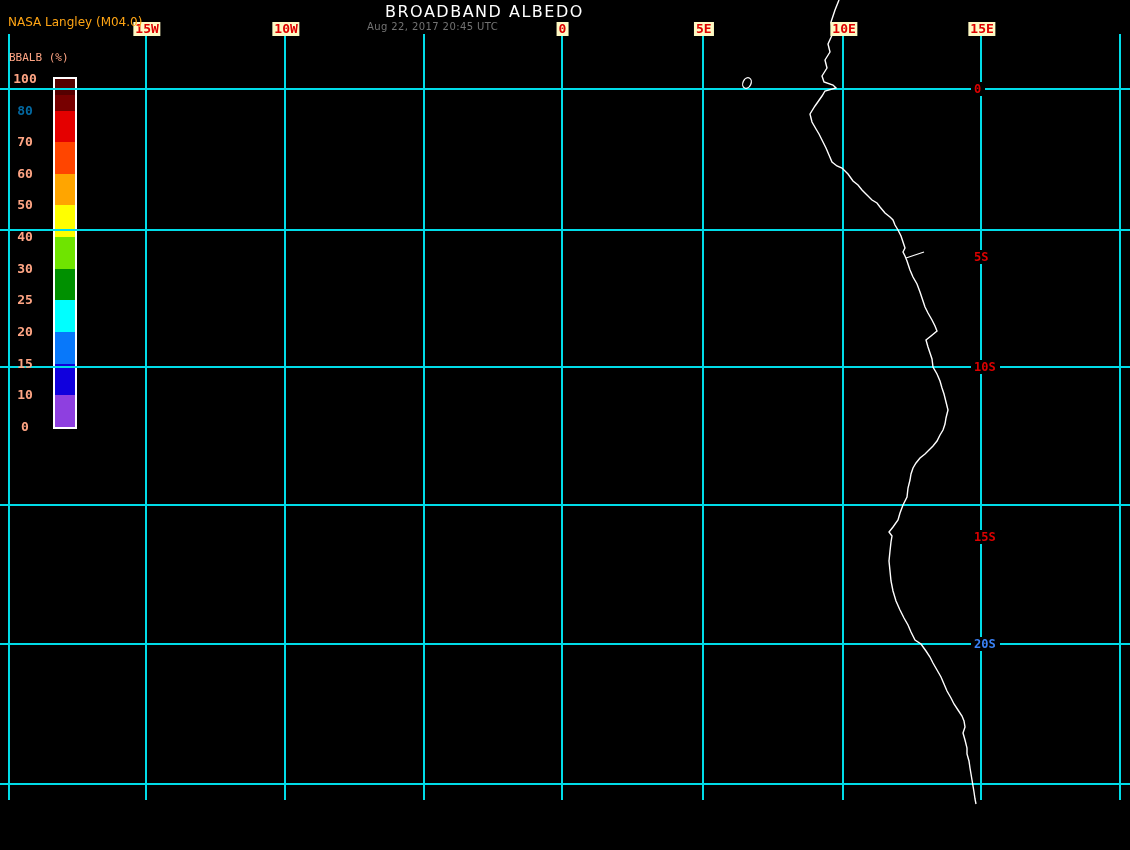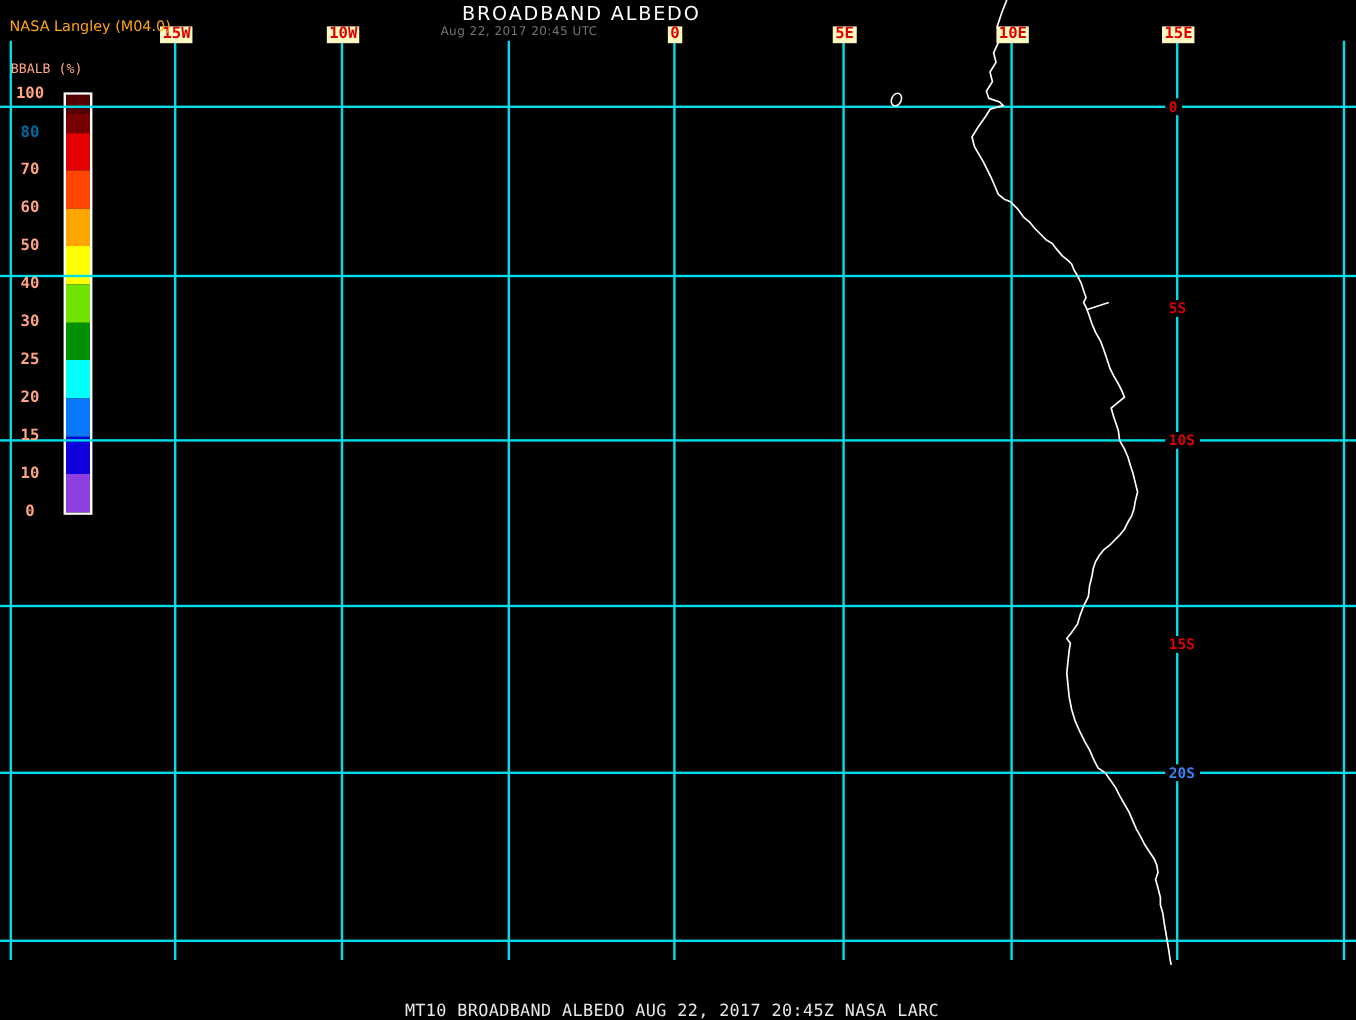--- a/index.html
+++ b/index.html
@@ -99,14 +99,13 @@
       <div class="lat-label" style="left: 971px; top: 498px; color: rgb(221, 0, 0); margin-top: 32px;">15S</div>
       <div class="lat-label" style="left: 971px; top: 637px; color: #3b82f6;">20S</div>
     </div>
 
   <svg id="coast-svg" width="1130" height="850">
     <polyline id="coast-path" fill="none" stroke-width="1.4" points="839,0 835,10 831,22 833,33 828,44 830,52 825,60 827,68 822,76 824,82 833,85 836,88 825,91 822,96 815,106 810,114 812,122 816,129 819,134 823,142 826,148 829,155 832,162 837,166 842,168 848,174 853,181 858,185 862,190 867,195 872,200 877,203 880,207 885,213 890,217 893,220 895,225 898,230 901,236 903,242 905,248 903,252 905,256 907,261 910,270 913,277 917,284 920,292 922,298 925,307 928,313 932,320 935,326 937,331 931,336 926,340 928,347 930,353 932,359 933,367 937,374 940,381 942,388 944,394 946,402 948,410 946,418 945,424 943,430 940,435 937,441 933,446 929,450 925,454 920,458 916,463 913,468 911,474 910,480 908,488 907,497 903,505 900,513 898,520 893,527 889,532 892,536 891,542 890,551 889,561 890,571 891,581 893,591 896,601 900,610 904,618 908,625 911,632 915,640 921,644 926,651 930,657 933,663 937,670 941,677 944,684 947,691 951,698 954,704 958,710 962,716 964,721 965,727 963,733 965,740 967,748 967,754 969,761 970,768 971,774 972,780 973,786 974,792 975,799 976,804" stroke="#ffffff"></polyline>
     <polyline id="river-path" fill="none" stroke-width="1.3" points="906,258 915,255 924,252" stroke="#ffffff"></polyline>
     <ellipse id="island-shape" fill="none" stroke-width="1.3" cx="747" cy="83" rx="4" ry="5.5" transform="rotate(25 747 83)" stroke="#ffffff"></ellipse>
   </svg>
 
-  <div id="footer-caption">MT10  BROADBAND ALBEDO   AUG 22, 2017 20:45Z   NASA LARC</div>
 </div>
 
 </body></html>

